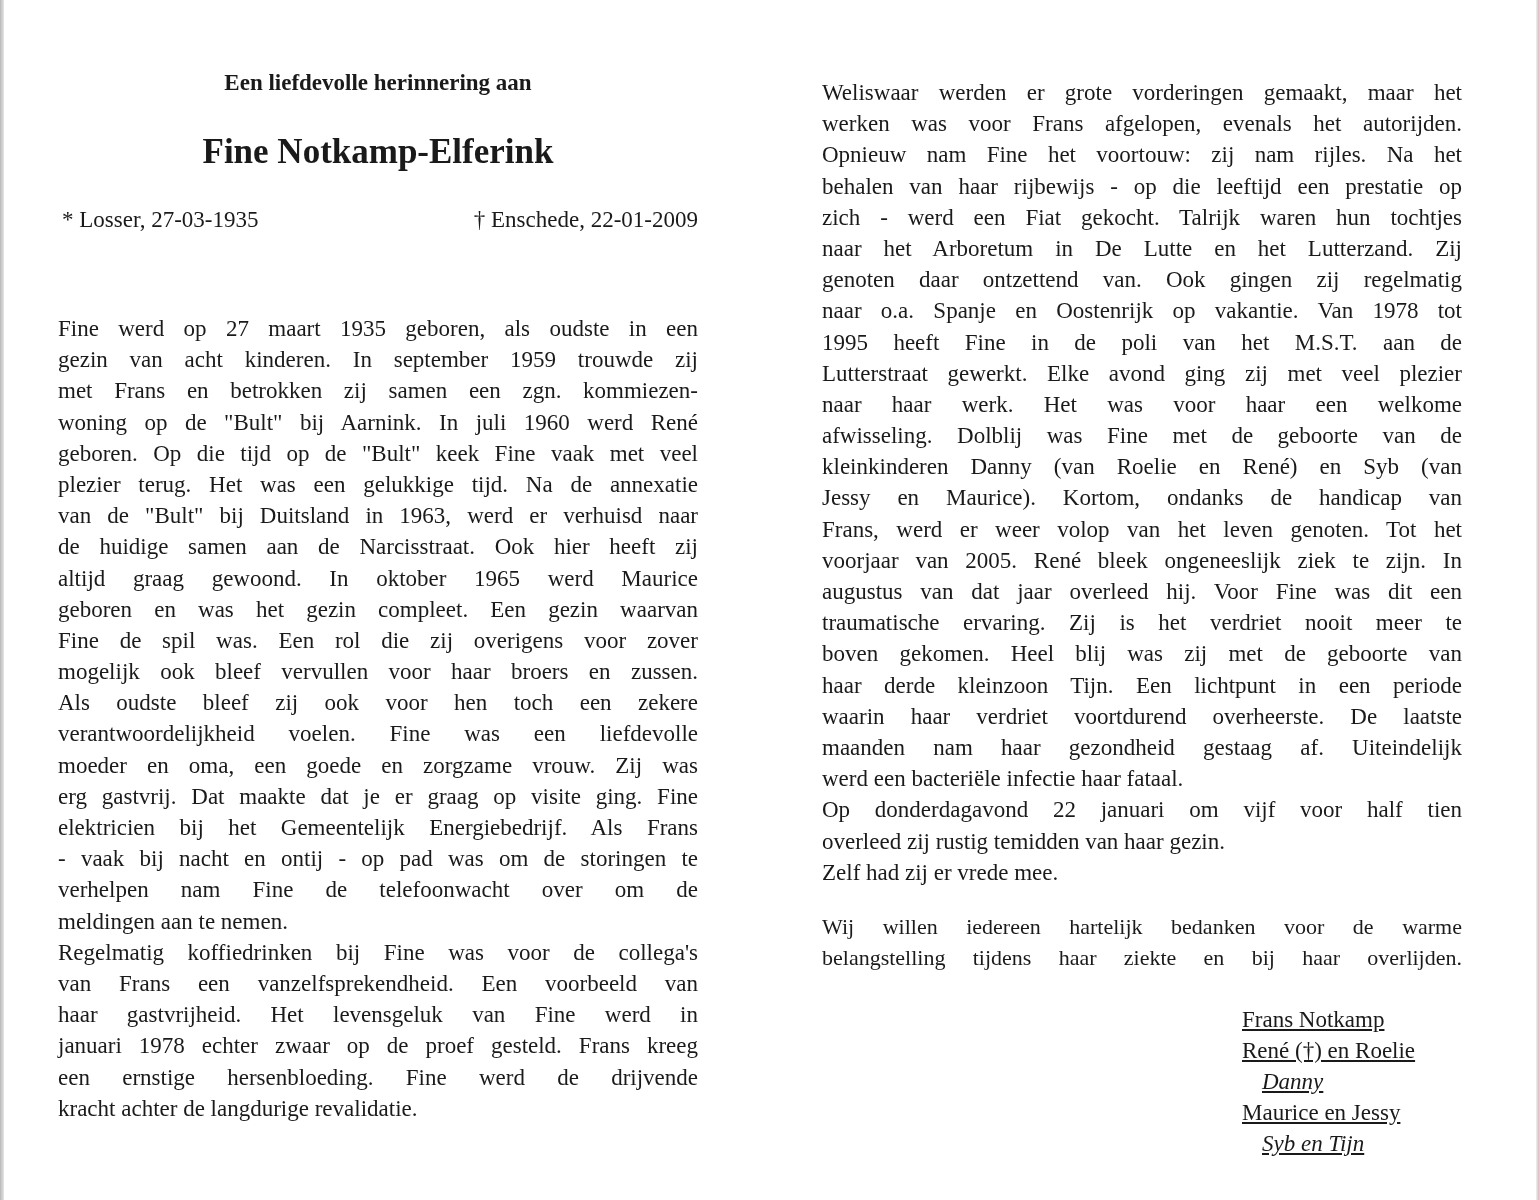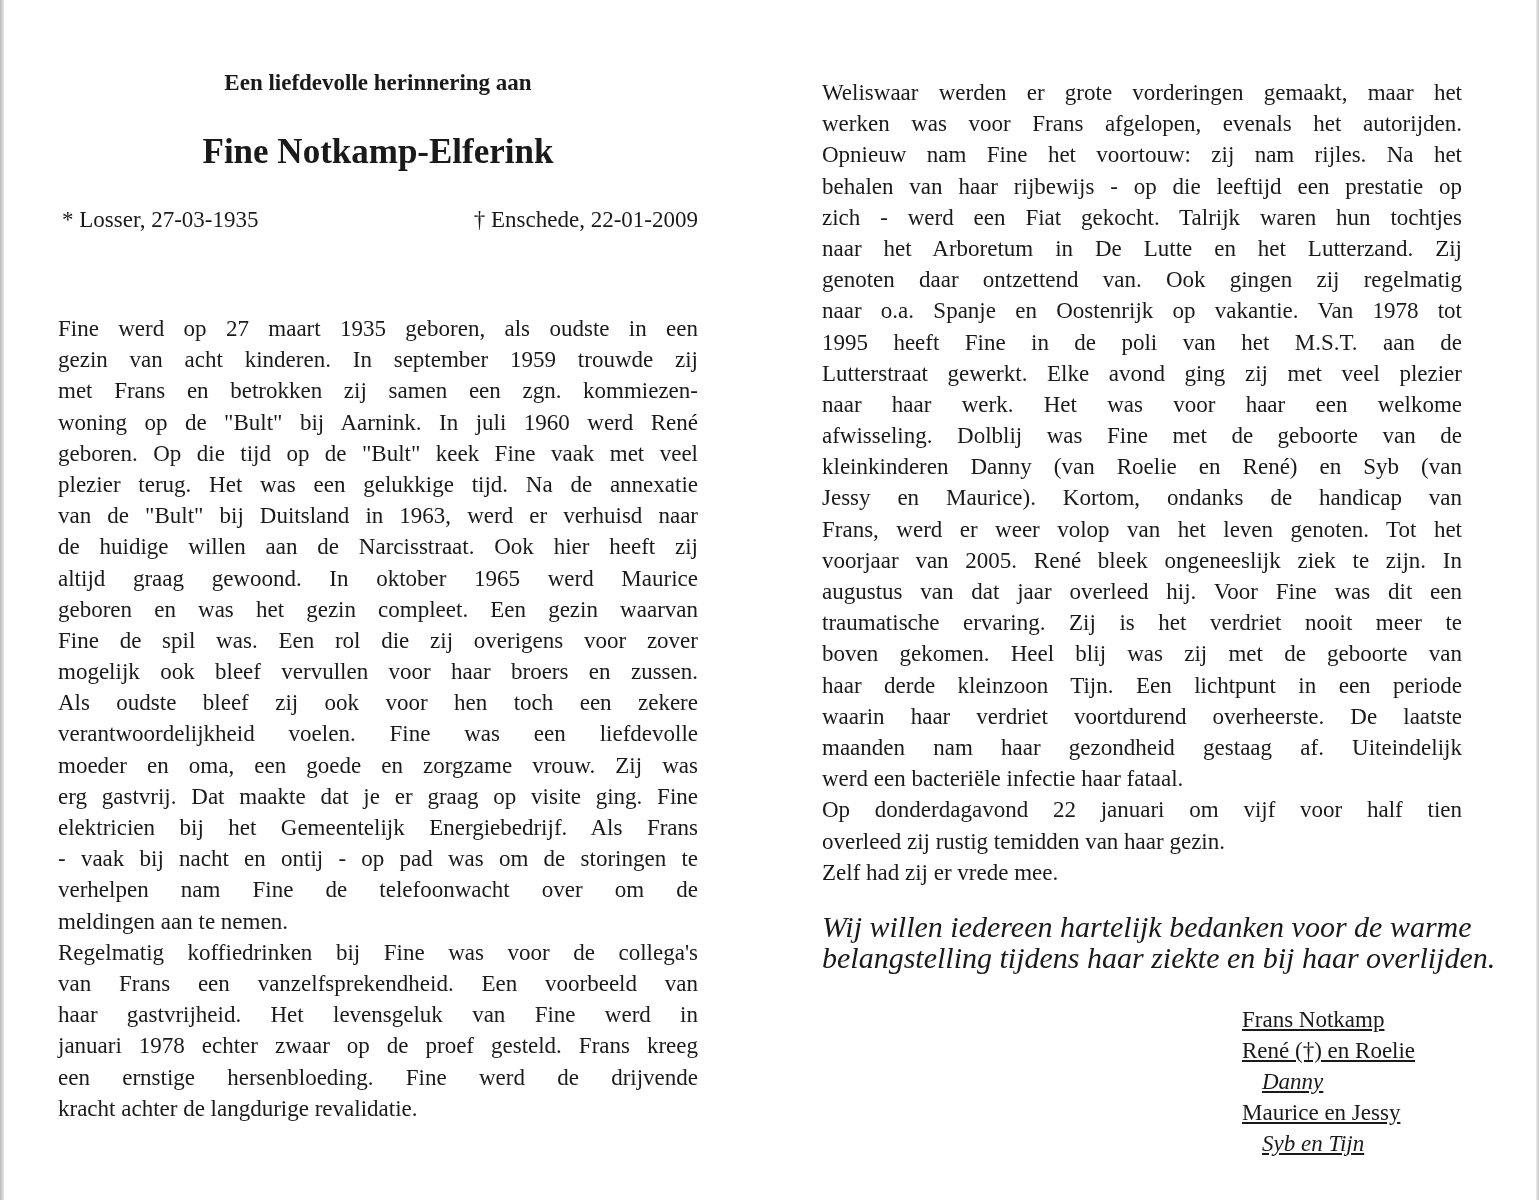--- a/index.html
+++ b/index.html
@@ -86,23 +86,22 @@
     }
     .line.last {
       text-align-last: left;
     }
 
     .thanks {
       position: absolute;
       top: 911px;
       left: 0;
       width: 640px;
-      font-size: 30px;
+      font-size: 22px;
       line-height: 31.2px;
-      font-style: italic;
     }
 
     .signatures {
       position: absolute;
       top: 1004px;
       left: 420px;
       font-size: 23px;
       line-height: 31px;
     }
     .sig-line { display: block; white-space: nowrap; text-decoration: underline; }
@@ -128,21 +127,21 @@
     </div>
 
     <div class="body-text body-left">
       <span class="line">Fine werd op 27 maart 1935 geboren, als oudste in een</span>
       <span class="line">gezin van acht kinderen. In september 1959 trouwde zij</span>
       <span class="line">met Frans en betrokken zij samen een zgn. kommiezen-</span>
       <span class="line">woning op de "Bult" bij Aarnink. In juli 1960 werd René</span>
       <span class="line">geboren. Op die tijd op de "Bult" keek Fine vaak met veel</span>
       <span class="line">plezier terug. Het was een gelukkige tijd. Na de annexatie</span>
       <span class="line">van de "Bult" bij Duitsland in 1963, werd er verhuisd naar</span>
-      <span class="line">de huidige willen aan de Narcisstraat. Ook hier heeft zij</span>
+      <span class="line">de huidige samen aan de Narcisstraat. Ook hier heeft zij</span>
       <span class="line">altijd graag gewoond. In oktober 1965 werd Maurice</span>
       <span class="line">geboren en was het gezin compleet. Een gezin waarvan</span>
       <span class="line">Fine de spil was. Een rol die zij overigens voor zover</span>
       <span class="line">mogelijk ook bleef vervullen voor haar broers en zussen.</span>
       <span class="line">Als oudste bleef zij ook voor hen toch een zekere</span>
       <span class="line">verantwoordelijkheid voelen. Fine was een liefdevolle</span>
       <span class="line">moeder en oma, een goede en zorgzame vrouw. Zij was</span>
       <span class="line">erg gastvrij. Dat maakte dat je er graag op visite ging. Fine</span>
       <span class="line">elektricien bij het Gemeentelijk Energiebedrijf.  Als Frans</span>
       <span class="line">- vaak bij nacht en ontij - op pad was om de storingen te</span>

